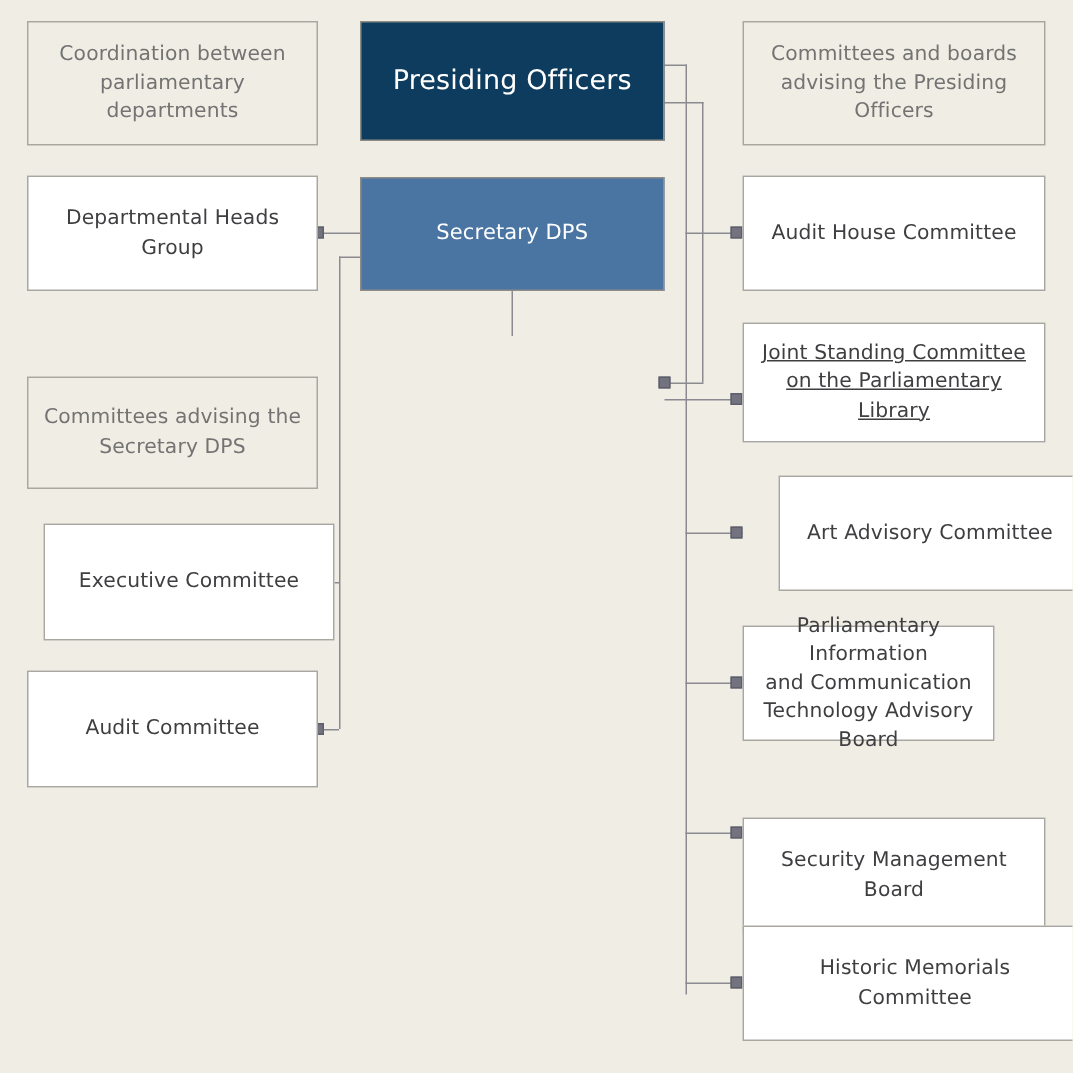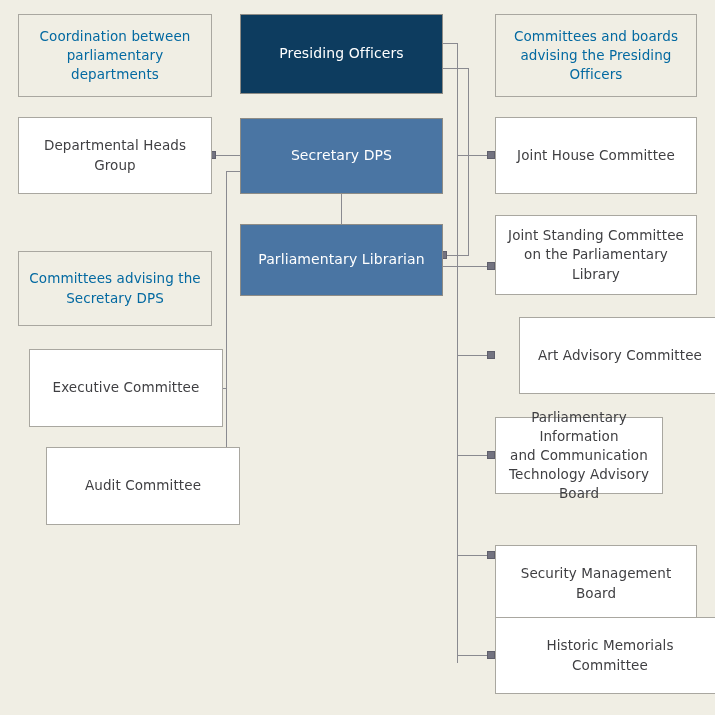--- a/index.html
+++ b/index.html
@@ -35,36 +35,36 @@
   }
   .node .label {
     display: block;
     white-space: pre-line;
   }
 
   
   .node.caption {
     background: #f0eee4;
     border: 1px solid #a9a7a0;
-    color: #0369a1;
+    color: #737373;
     font-size: 13.5px;
   }
   
   .node.plain {
     background: #ffffff;
     border: 1px solid #a9a7a0;
     color: #3f3f42;
     font-size: 13.5px;
   }
   
   .node.navy {
     background: #0d3c5f;
     border: 1px solid #8e8c86;
     color: #ffffff;
-    font-size: 14px;
+    font-size: 18px;
   }
   
   .node.steel {
     background: #4a75a3;
     border: 1px solid #8e8c86;
     color: #ffffff;
     font-size: 14px;
   }
 
   
@@ -141,47 +141,44 @@
 
   <div class="node caption" style="left:18px; top:251px; width:194px; height:75px;">
     <span class="label">Committees advising the
 Secretary DPS</span>
   </div>
 
   <div class="node plain" style="left:18px; top:349px; width:194px; height:78px;margin-left:11px;">
     <span class="label">Executive Committee</span>
   </div>
 
-  <div class="node plain" style="left:18px; top:447px; width:194px; height:78px;margin-left:28px;">
+  <div class="node plain" style="left:18px; top:447px; width:194px; height:78px;">
     <span class="label">Audit Committee</span>
   </div>
 
   <div class="node navy" style="left:240px; top:14px; width:203px; height:80px;">
     <span class="label">Presiding Officers</span>
   </div>
 
   <div class="node steel" style="left:240px; top:118px; width:203px; height:76px;">
     <span class="label">Secretary DPS</span>
   </div>
 
-  <div class="node steel" style="left:240px; top:224px; width:203px; height:72px;">
-    <span class="label">Parliamentary Librarian</span>
-  </div>
 
   <div class="node caption" style="left:495px; top:14px; width:202px; height:83px;">
     <span class="label">Committees and boards
 advising the  Presiding
 Officers</span>
   </div>
 
   <div class="node plain" style="left:495px; top:117px; width:202px; height:77px;">
-    <span class="label">Joint House Committee</span>
-  </div>
-
-  <div class="node plain" style="left:495px; top:215px; width:202px; height:80px;">
+    <span class="label">Audit House Committee</span>
+  </div>
+
+  <div class="node plain" style="left:495px; top:215px; width:202px; height:80px;text-decoration:underline;">
     <span class="label">Joint Standing Committee
 on the Parliamentary
 Library</span>
   </div>
 
   <div class="node plain" style="left:495px; top:317px; width:202px; height:77px;margin-left:24px;">
     <span class="label">Art Advisory Committee</span>
   </div>
 
   <div class="node plain" style="left:495px; top:417px; width:168px; height:77px;">

